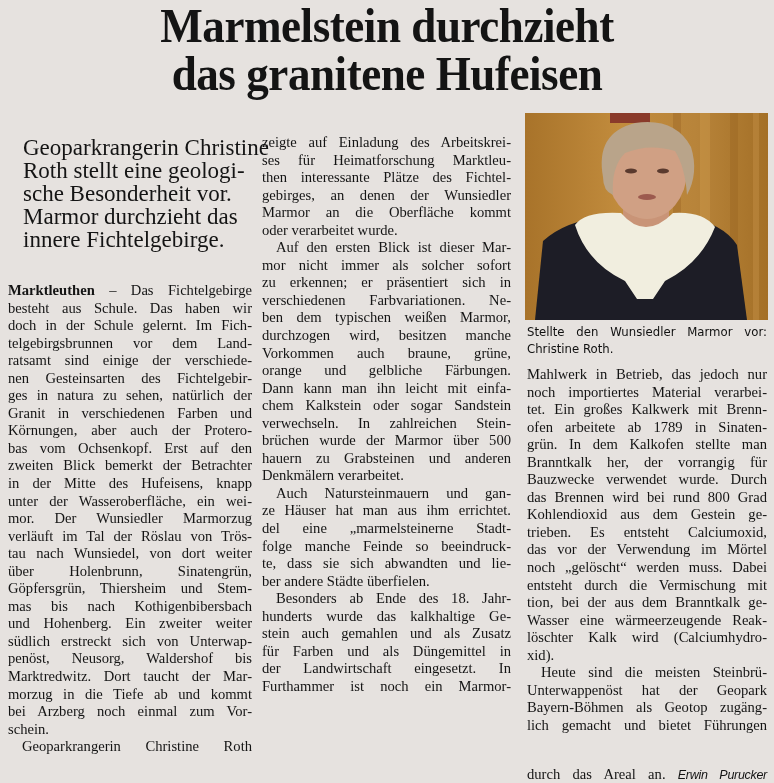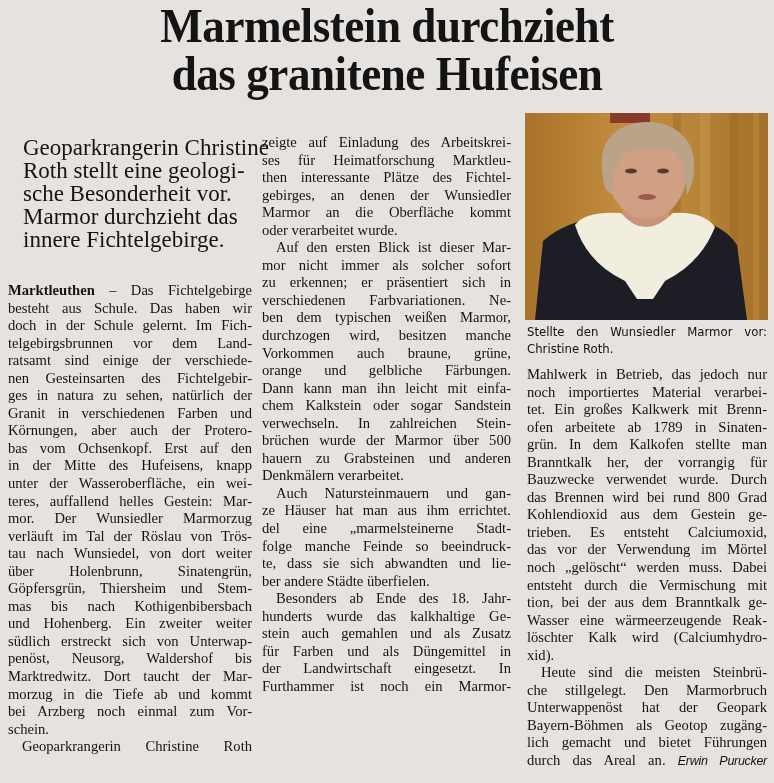--- a/index.html
+++ b/index.html
@@ -113,23 +113,23 @@
   <span class="ln"><b class="dateline">Marktleuthen</b> <span>– Das Fichtelgebirge</span></span>
   <span class="ln">besteht aus Schule. Das haben wir</span>
   <span class="ln">doch in der Schule gelernt. Im Fich-</span>
   <span class="ln">telgebirgsbrunnen vor dem Land-</span>
   <span class="ln">ratsamt sind einige der verschiede-</span>
   <span class="ln">nen Gesteinsarten des Fichtelgebir-</span>
   <span class="ln">ges in natura zu sehen, natürlich der</span>
   <span class="ln">Granit in verschiedenen Farben und</span>
   <span class="ln">Körnungen, aber auch der Protero-</span>
   <span class="ln">bas vom Ochsenkopf. Erst auf den</span>
+  <span class="ln">zweiten Blick bemerkt der Betrachter</span>
   <span class="ln">in der Mitte des Hufeisens, knapp</span>
   <span class="ln">unter der Wasseroberfläche, ein wei-</span>
-  <span class="ln">teres, auffallend helles Gestein: Mar-</span>
   <span class="ln">mor. Der Wunsiedler Marmorzug</span>
   <span class="ln">verläuft im Tal der Röslau von Trös-</span>
   <span class="ln">tau nach Wunsiedel, von dort weiter</span>
   <span class="ln">über Holenbrunn, Sinatengrün,</span>
   <span class="ln">Göpfersgrün, Thiersheim und Stem-</span>
   <span class="ln">mas bis nach Kothigenbibersbach</span>
   <span class="ln">und Hohenberg. Ein zweiter weiter</span>
   <span class="ln">südlich erstreckt sich von Unterwap-</span>
   <span class="ln">penöst, Neusorg, Waldershof bis</span>
   <span class="ln">Marktredwitz. Dort taucht der Mar-</span>
@@ -225,18 +225,17 @@
   <span class="ln">Kohlendioxid aus dem Gestein ge-</span>
   <span class="ln">trieben. Es entsteht Calciumoxid,</span>
   <span class="ln">das vor der Verwendung im Mörtel</span>
   <span class="ln">noch „gelöscht“ werden muss. Dabei</span>
   <span class="ln">entsteht durch die Vermischung mit</span>
   <span class="ln">tion, bei der aus dem Branntkalk ge-</span>
   <span class="ln">Wasser eine wärmeerzeugende Reak-</span>
   <span class="ln">löschter Kalk wird (Calciumhydro-</span>
   <span class="ln last">xid).</span>
   <span class="ln indent">Heute sind die meisten Steinbrü-</span>
-  <span class="ln">che stillgelegt. Den Marmorbruch</span>
   <span class="ln">Unterwappenöst hat der Geopark</span>
   <span class="ln">Bayern-Böhmen als Geotop zugäng-</span>
   <span class="ln">lich gemacht und bietet Führungen</span>
-  <span class="ln" style="text-align-last: justify;"><span>durch das Areal an.</span> <span class="author">Erwin Purucker</span></span>
+  <span class="ln" style="text-align-last: justify; margin-top: 32px;"><span>durch das Areal an.</span> <span class="author">Erwin Purucker</span></span>
 </div>
 
 </body></html>

